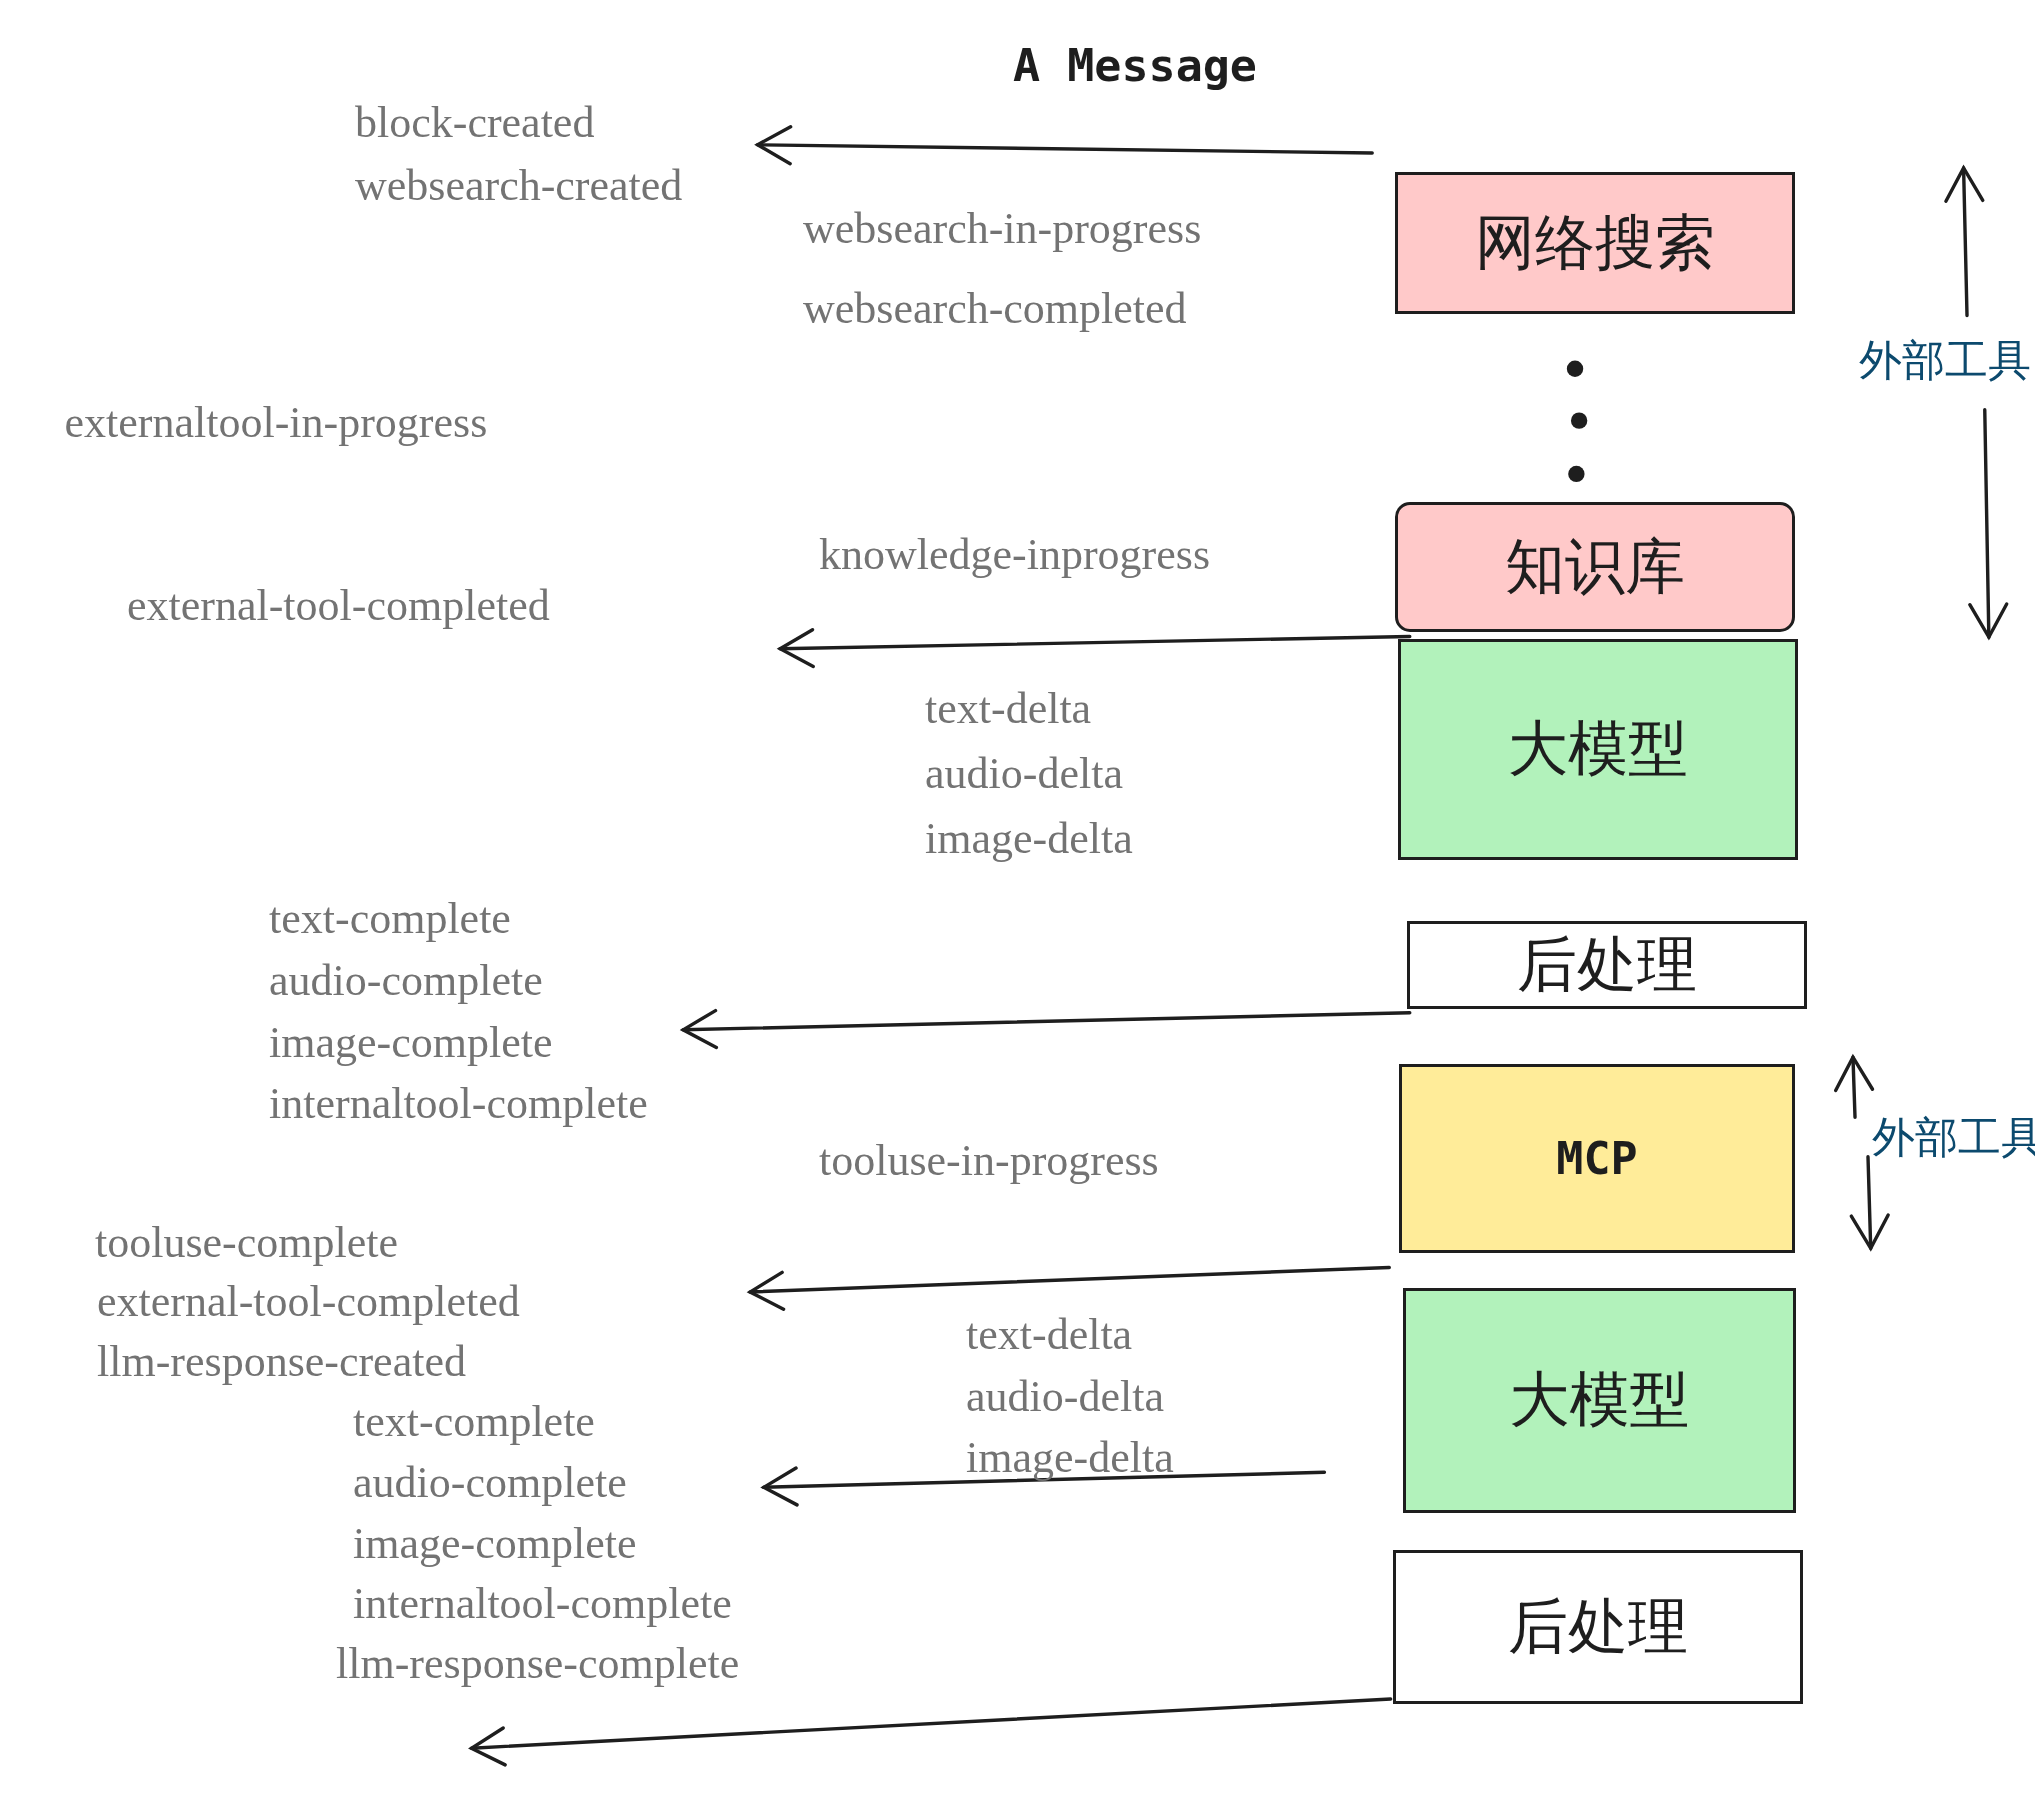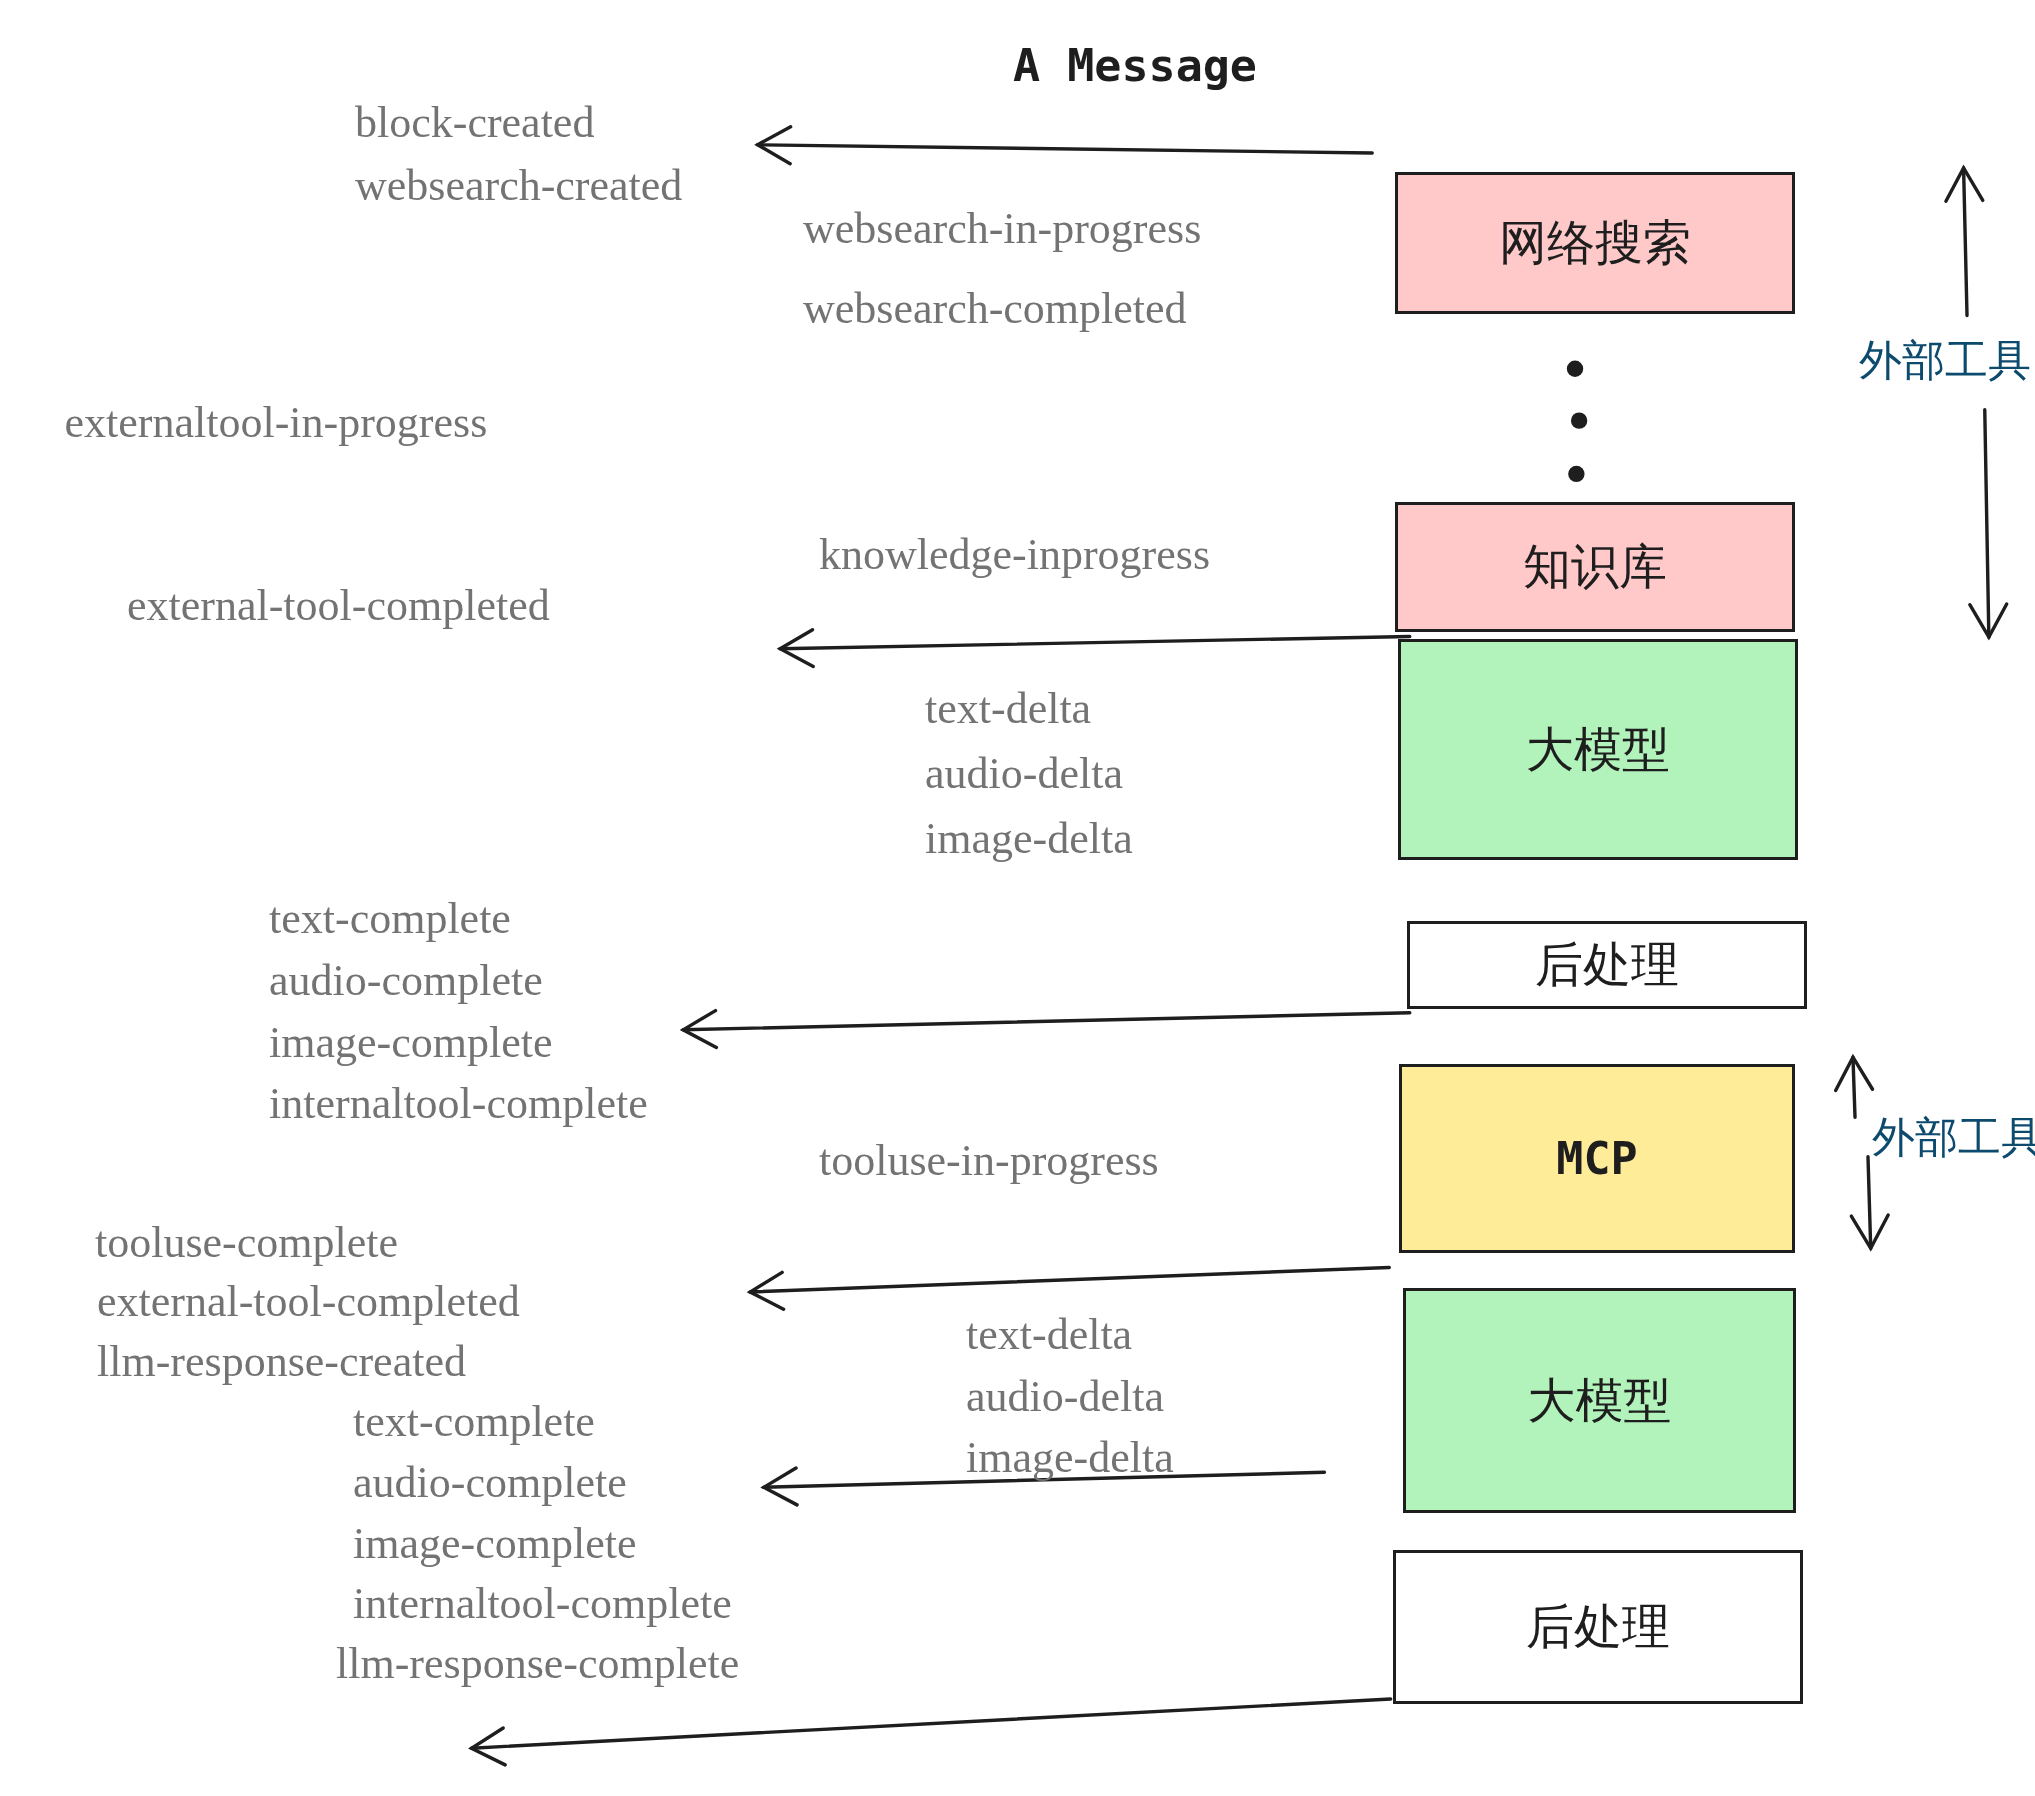--- a/index.html
+++ b/index.html
@@ -30,21 +30,21 @@
     color:#1e1e1e;
   }
   .node{
     position:absolute;
     box-sizing:border-box;
     border:3.4px solid #1e1e1e;
     display:flex;
     align-items:center;
     justify-content:center;
     font-family:Liberation Sans, sans-serif;
-    font-size:48px;
+    font-size:60px;
     color:#1e1e1e;
     white-space:nowrap;
   }
   .node.mono{
     font-family:"DejaVu Sans Mono","Liberation Mono",monospace;
     font-size:45px;
     font-weight:700;
   }
   .side{
     position:absolute;
@@ -92,21 +92,21 @@
       <circle cx="2248" cy="616" r="12"></circle>
       <circle cx="2244" cy="694" r="12"></circle>
     </g>
   </svg>
 
   <div class="title" style="left:1091px;top:65px">A Message</div>
 
   <div class="node" style="left: 1351px; top: 172px; width: 400px; height: 142px; background-color: rgb(255, 201, 201);">
     <span>网络搜索</span>
   </div>
-  <div class="node" style="left: 1351px; top: 502px; width: 400px; height: 130px; background-color: rgb(255, 201, 201);">
+  <div class="node" style="left: 1351px; top: 502px; width: 400px; height: 130px; background-color: rgb(255, 201, 201); border-radius: 15px;">
     <span>知识库</span>
   </div>
   <div class="node" style="left: 1354px; top: 639px; width: 400px; height: 221px; background-color: rgb(178, 242, 187);">
     <span>大模型</span>
   </div>
   <div class="node" style="left: 1363px; top: 921px; width: 400px; height: 88px; background-color: rgb(255, 255, 255);">
     <span>后处理</span>
   </div>
   <div class="node mono" style="left: 1355px; top: 1064px; width: 396px; height: 189px; background-color: rgb(255, 236, 153);">
     <span>MCP</span>

